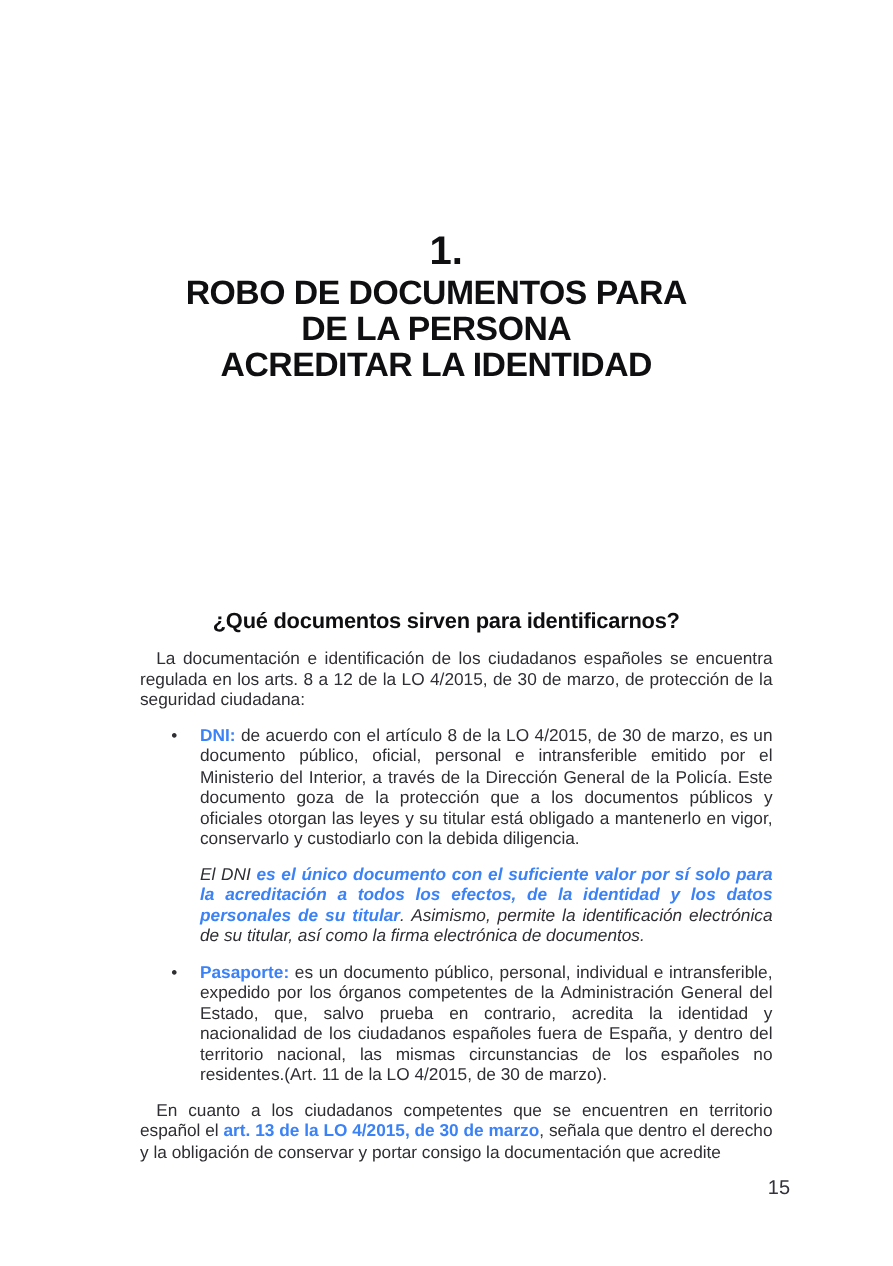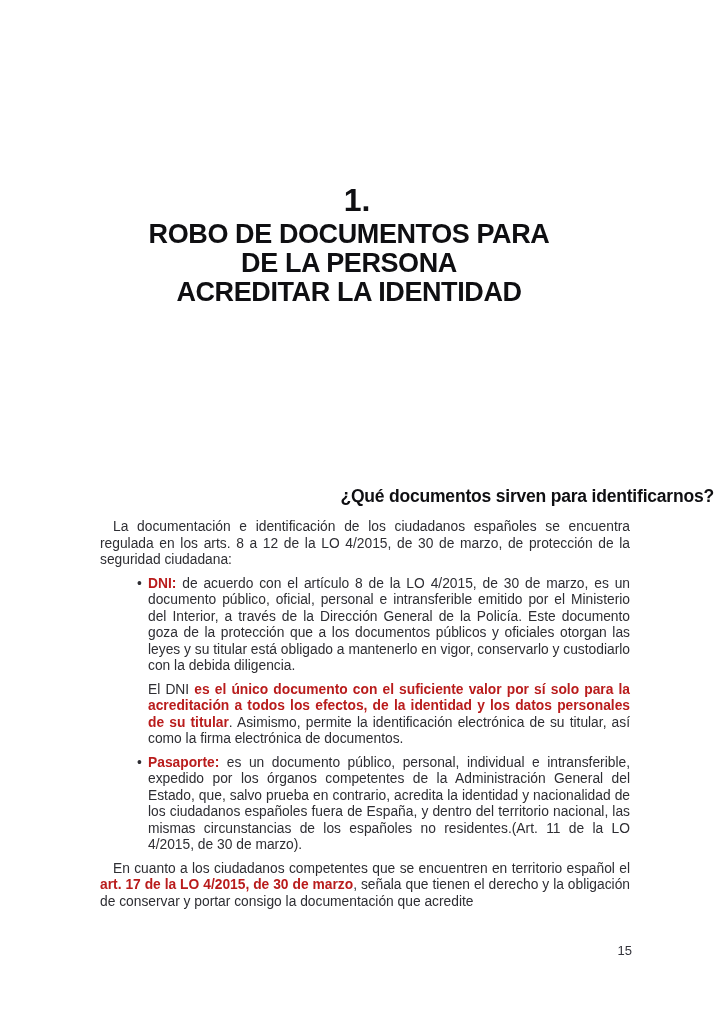--- a/index.html
+++ b/index.html
@@ -35,60 +35,60 @@
     margin: 4px 16px 0 0;
     font-size: 27px;
     font-weight: 900;
     line-height: 29px;
     letter-spacing: -0.4px;
     color: #0f0f12;
   }
   .title-line { display: block; }
   .section-heading {
     margin: 178px 0 0 0;
-    text-align: right;
+    text-align: center;
     font-size: 17.5px;
     font-weight: 700;
     letter-spacing: -0.2px;
     color: #0f0f12;
     line-height: 22px;
   }
   .body-text {
     margin: 12px 84px 0 100px;
     font-size: 13.8px;
     line-height: 16.5px;
     text-align: justify;
   }
-  .para { margin: 0; }
-  .para b { font-weight: 700; color: #b91c1c; }
+  .para { margin: 12px; }
+  .para b { font-weight: 700; color: #3b82f6; }
   .indent { text-indent: 13px; }
   .bullet-list {
     list-style: none;
     margin: 7px 0 0 0;
     padding: 0;
   }
   .bullet-item {
     position: relative;
     padding-left: 48px;
     margin: 0 0 7px 0;
   }
   .bullet-item .bullet-marker {
     position: absolute;
     left: 37px;
     top: 0;
     font-size: 13.8px;
     line-height: 16.5px;
   }
-  .bullet-item .para + .para { margin-top: 7px; }
+  .bullet-item .para + .para { margin-top: 7px; font-style: italic; }
   .closing { margin-top: 5px; }
   .page-number {
     position: absolute;
     top: 944px;
     right: 82px;
-    font-size: 13px;
+    font-size: 16px;
     line-height: 14px;
     color: #33333b;
   }
 </style>
 </head>
 <body>
 
 <div class="page">
 
   <header class="chapter-head">
@@ -114,19 +114,19 @@
         <p class="para"><span>El DNI </span><b>es el único documento con el suficiente valor por sí solo para la acreditación a todos los efectos, de la identidad y los datos personales de su titular</b><span>. Asimismo, permite la identificación electrónica de su titular, así como la firma electrónica de documentos.</span></p>
       </li>
 
       <li class="bullet-item">
         <span class="bullet-marker">•</span>
         <p class="para"><b>Pasaporte:</b><span> es un documento público, personal, individual e intransferible, expedido por los órganos competentes de la Administración General del Estado, que, salvo prueba en contrario, acredita la identidad y nacionalidad de los ciudadanos españoles fuera de España, y dentro del territorio nacional, las mismas circunstancias de los españoles no residentes.(Art. 11 de la LO 4/2015, de 30 de marzo).</span></p>
       </li>
 
     </ul>
 
-    <p class="para indent closing"><span>En cuanto a los ciudadanos competentes que se encuentren en territorio español el </span><b>art. 17 de la LO 4/2015, de 30 de marzo</b><span>, señala que tienen el derecho y la obligación de conservar y portar consigo la documentación que acredite</span></p>
+    <p class="para indent closing"><span>En cuanto a los ciudadanos competentes que se encuentren en territorio español el </span><b>art. 13 de la LO 4/2015, de 30 de marzo</b><span>, señala que dentro el derecho y la obligación de conservar y portar consigo la documentación que acredite</span></p>
 
   </main>
 
   <div class="page-number">15</div>
 
 </div>
 
 </body></html>

